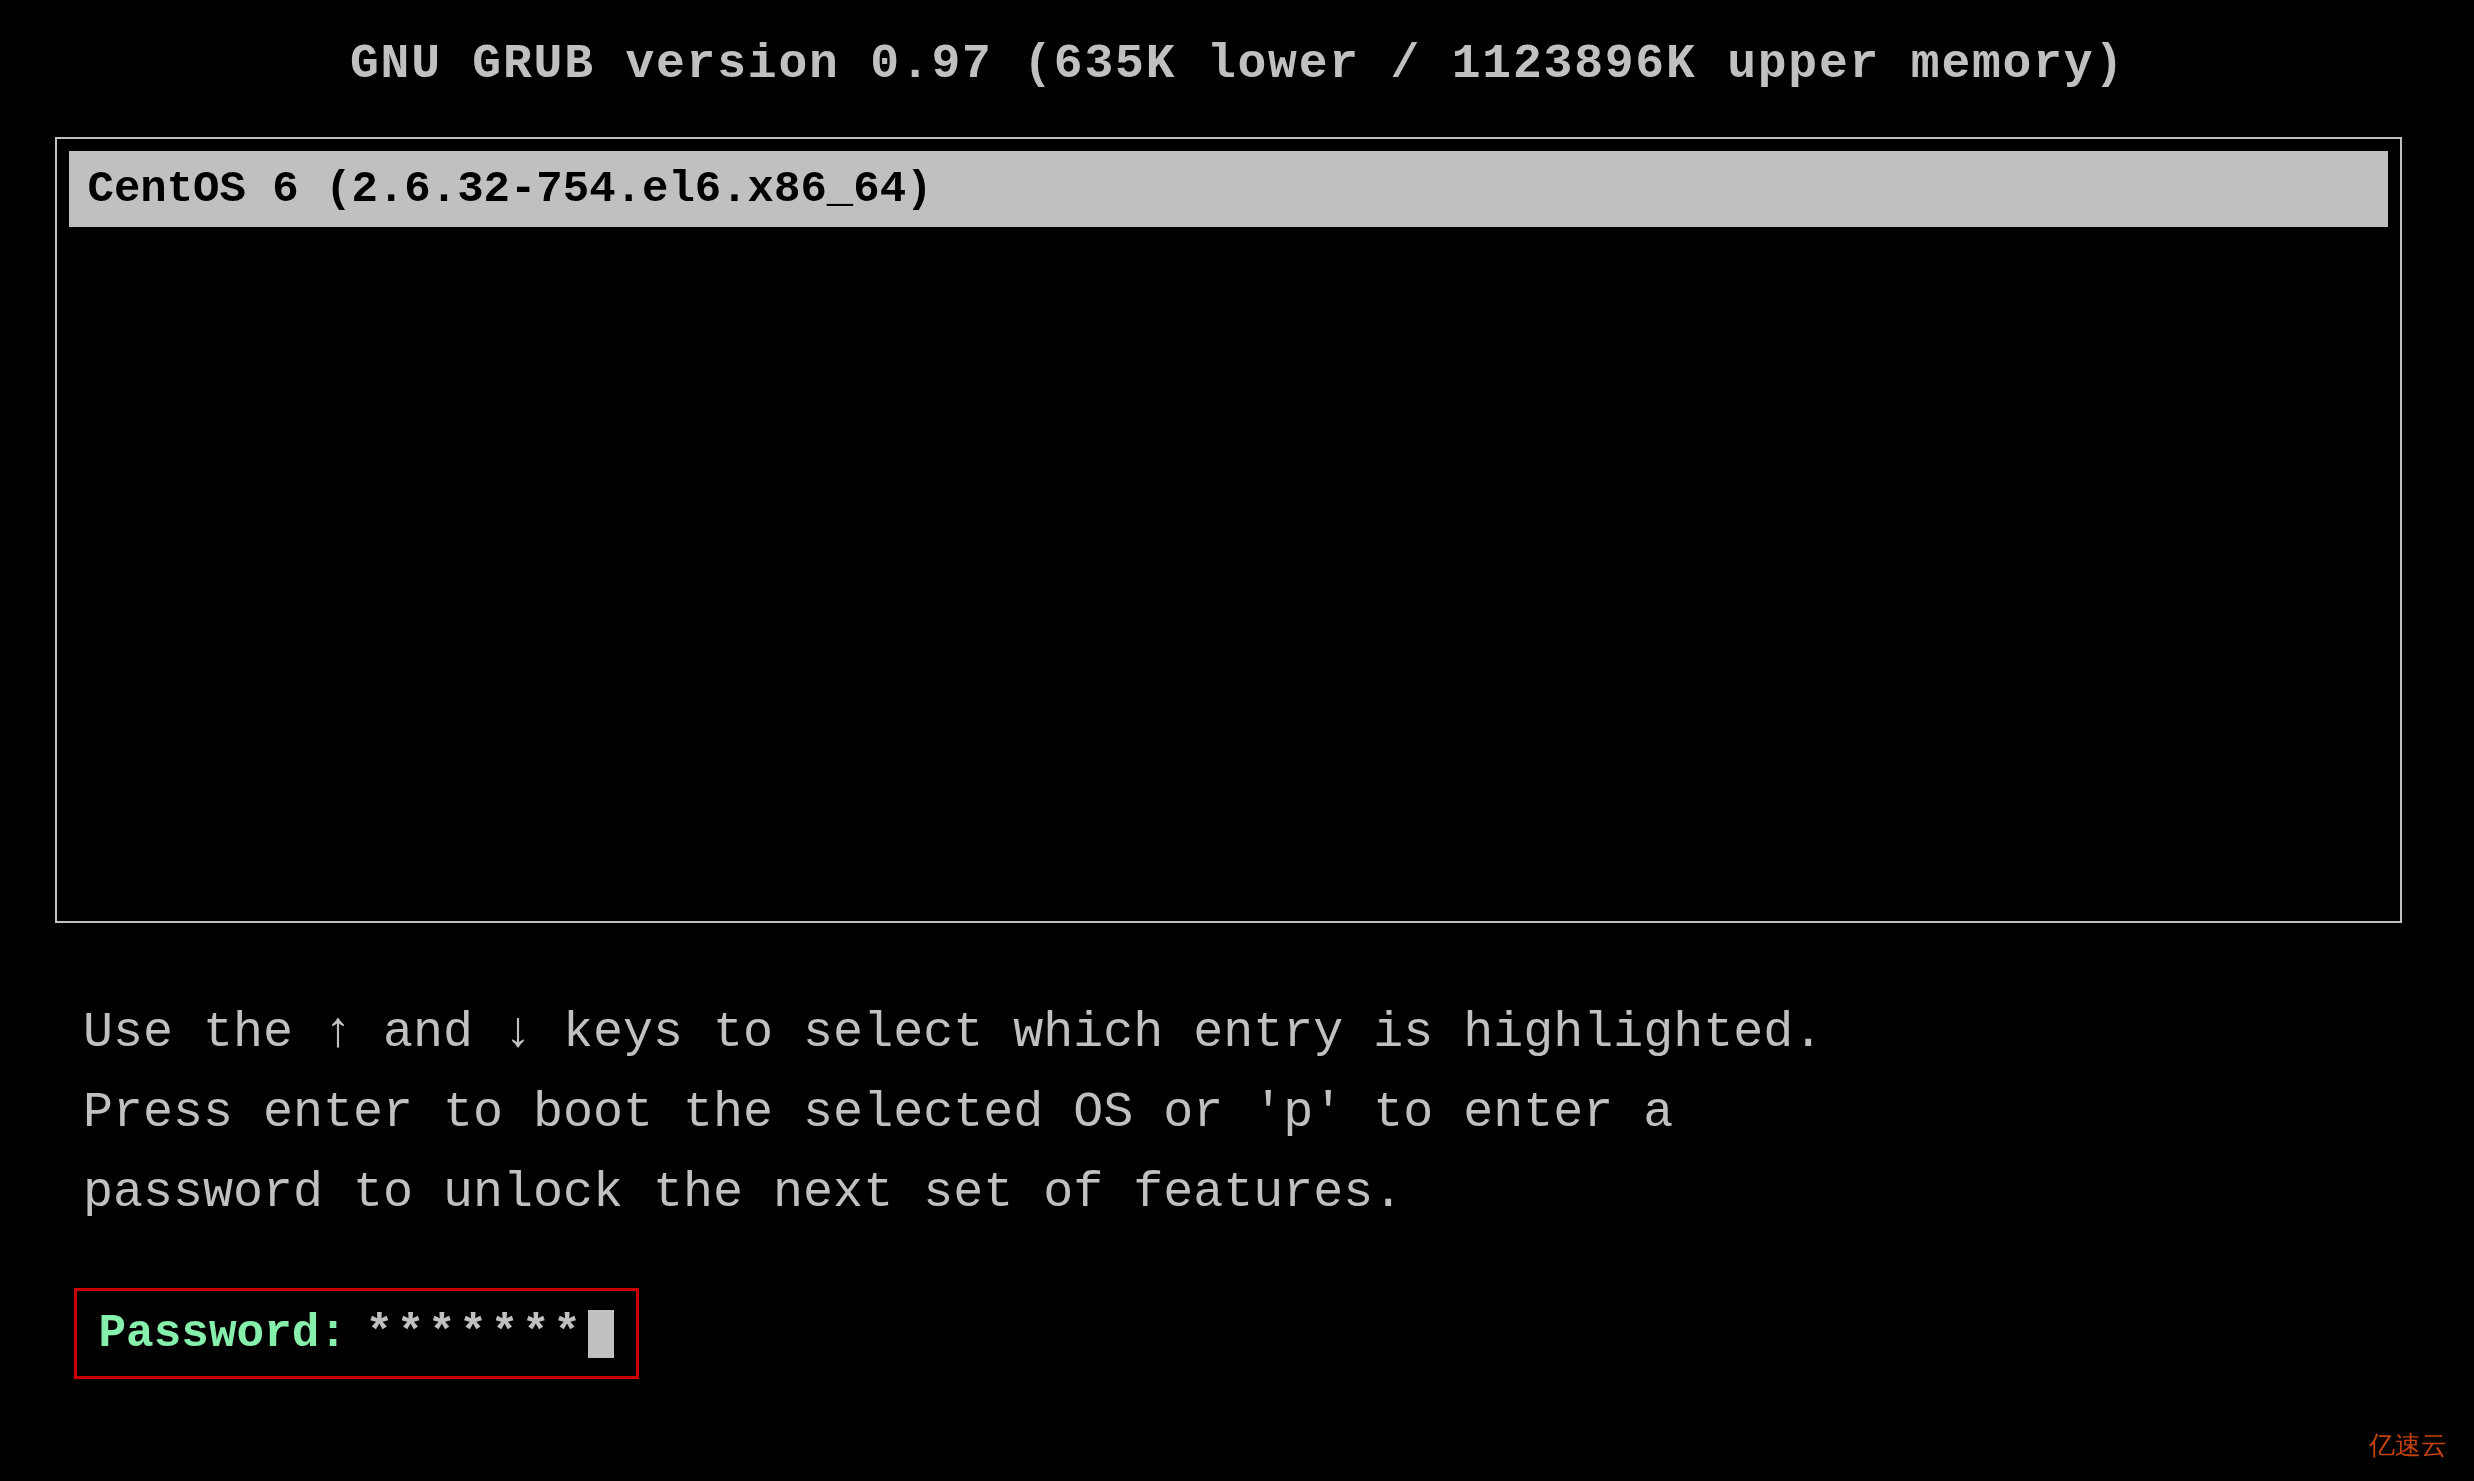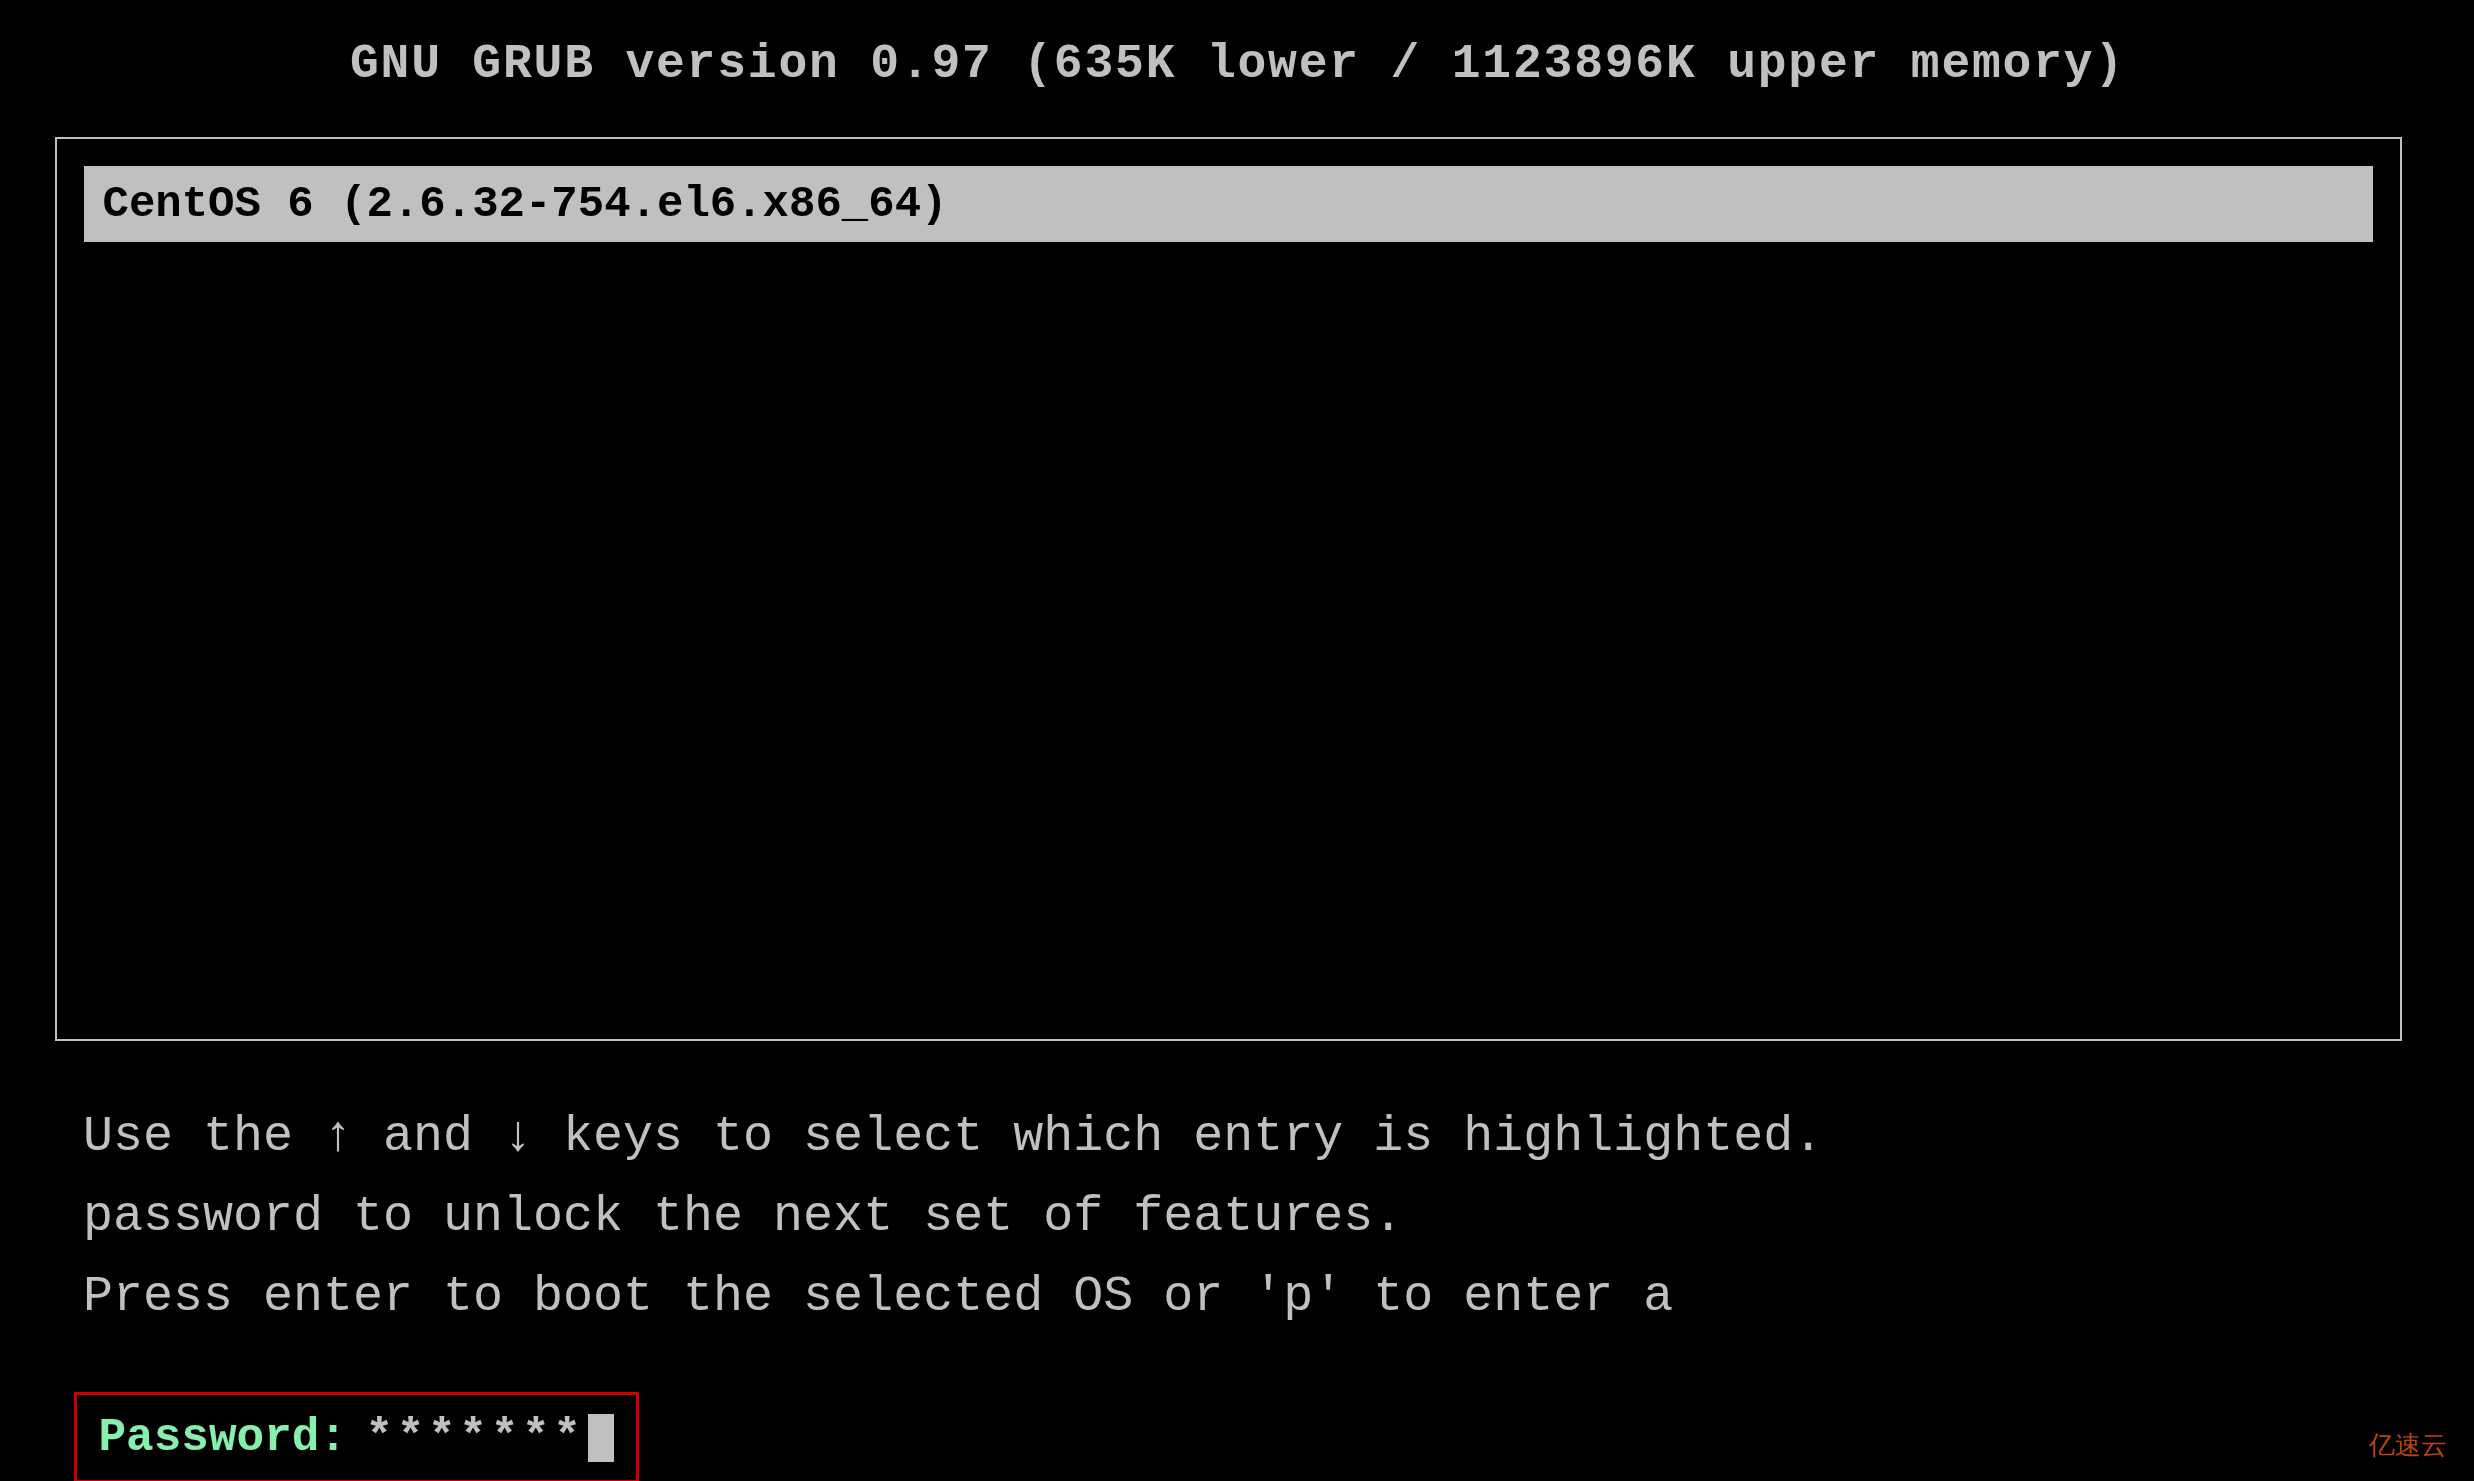--- a/index.html
+++ b/index.html
@@ -31,24 +31,24 @@
       color: #c0c0c0;
       font-weight: bold;
       letter-spacing: 1.8px;
       margin-bottom: 46px;
       text-align: center;
     }
 
     .boot-menu-box {
       border: 2.8px solid #c0c0c0;
       width: calc(100% - 18.5px);
-      height: 904px;
+      height: 786px;
       background-color: #000000;
-      margin-bottom: 56px;
-      padding: 27px;
+      margin-bottom: 70px;
+      padding: 12px;
     }
 
     .boot-menu-selected {
       background-color: #c0c0c0;
       color: #000000;
       font-size: 44px;
       font-weight: bold;
       padding: 13px 18.5px;
       display: inline-block;
       width: 100%;
@@ -114,22 +114,22 @@
 <div class="screen">
 
   <div class="header-title">GNU GRUB  version 0.97  (635K lower / 1123896K upper memory)</div>
 
   <div class="boot-menu-box">
     <div class="boot-menu-selected">CentOS 6 (2.6.32-754.el6.x86_64)</div>
   </div>
 
   <div class="instructions">
     <div>Use the ↑ and ↓ keys to select which entry is highlighted.</div>
+    <div>Press enter to boot the selected OS or 'p' to enter a</div>
     <div>password to unlock the next set of features.</div>
-    <div>Press enter to boot the selected OS or 'p' to enter a</div>
   </div>
 
   <div class="password-area">
     <span class="password-label">Password:</span>
     <span class="password-value">*******</span>
     <span class="cursor"></span>
   </div>
 
   <div class="watermark">亿速云</div>
 

